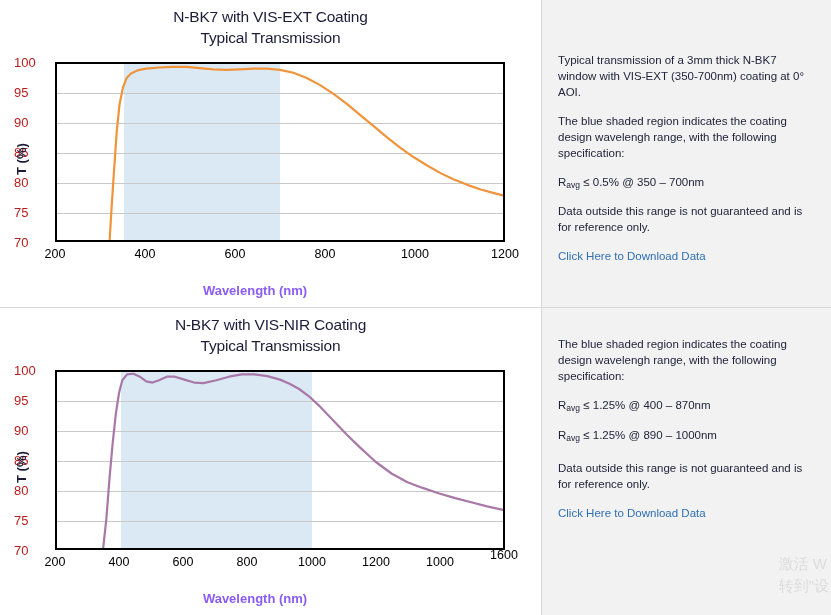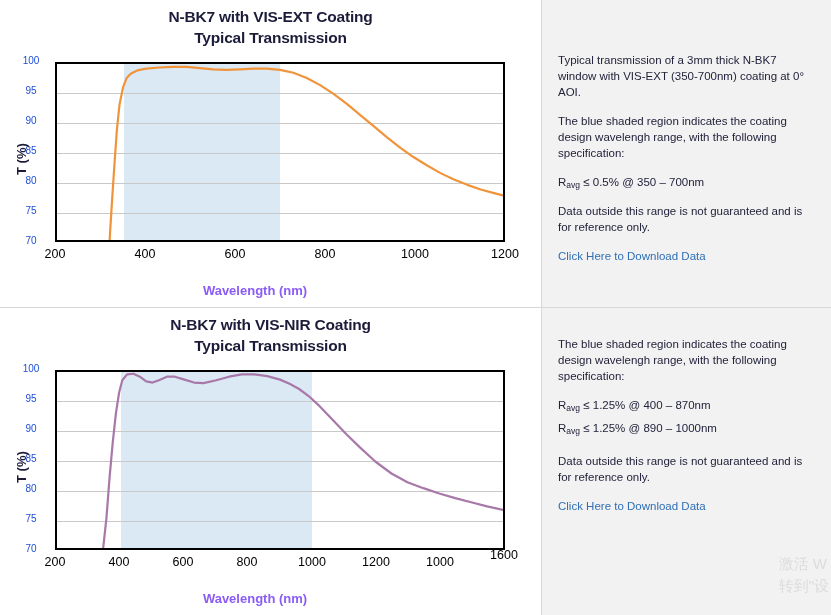--- a/index.html
+++ b/index.html
@@ -41,21 +41,21 @@
     width: 290px;
     height: 307px;
     background: #f2f2f2;
     border-left: 1px solid #d8d8d8;
   }
   .chart-title {
     position: absolute;
     top: 6px; left: 0; width: 541px;
     text-align: center;
     font-size: 15.5px;
-    font-weight: bold;
+    font-weight: normal;
     color: #1c1c3a;
     line-height: 21px;
     letter-spacing: -0.2px;
   }
   .chart-title .line2 { display: block; }
 
   .plot-wrap {
     position: absolute;
     left: 0; top: 0; width: 541px; height: 307px;
   }
@@ -72,23 +72,23 @@
   }
   .gridline {
     position: absolute;
     left: 0; right: 0;
     height: 1px;
     background: #c9c9c9;
   }
   .curve { position: absolute; left: 0; top: 0; }
   .tick-y {
     position: absolute;
-    text-align: center;
-    font-size: 10px;
-    color: #1d4ed8;
+    text-align: left;
+    font-size: 13px;
+    color: #b91c1c;
     font-weight: normal;
   }
   .tick-x {
     position: absolute;
     text-align: center;
     font-size: 12.5px;
     color: #000;
   }
   .axis-label-x {
     position: absolute;
@@ -108,21 +108,21 @@
   }
 
   .side-text {
     position: absolute;
     left: 16px; right: 16px;
     font-size: 11.5px;
     color: #23233c;
     line-height: 16px;
   }
   .side-para { margin: 0 0 13px 0; }
-  .spec-line { margin: 4px 0 3px 0; }
+  .spec-line { margin: 11px 0 3px 0; }
   .dl-link {
     color: #2f6fb5;
     text-decoration: none;
     font-size: 11.5px;
   }
   sub {
     font-size: 8.5px;
     vertical-align: -2px;
   }
   .watermark {

